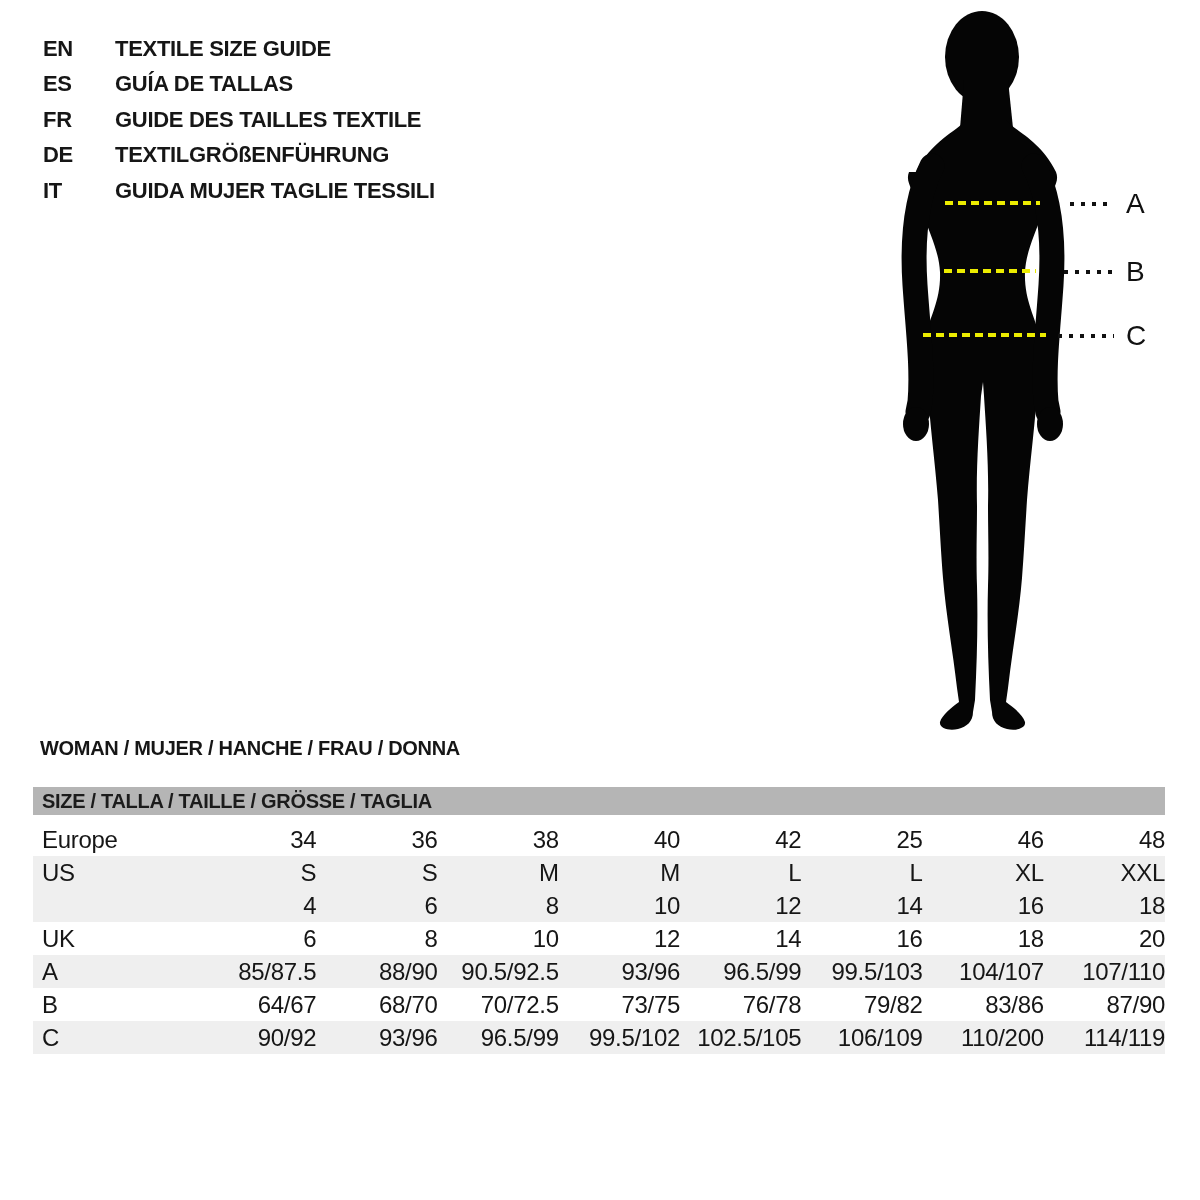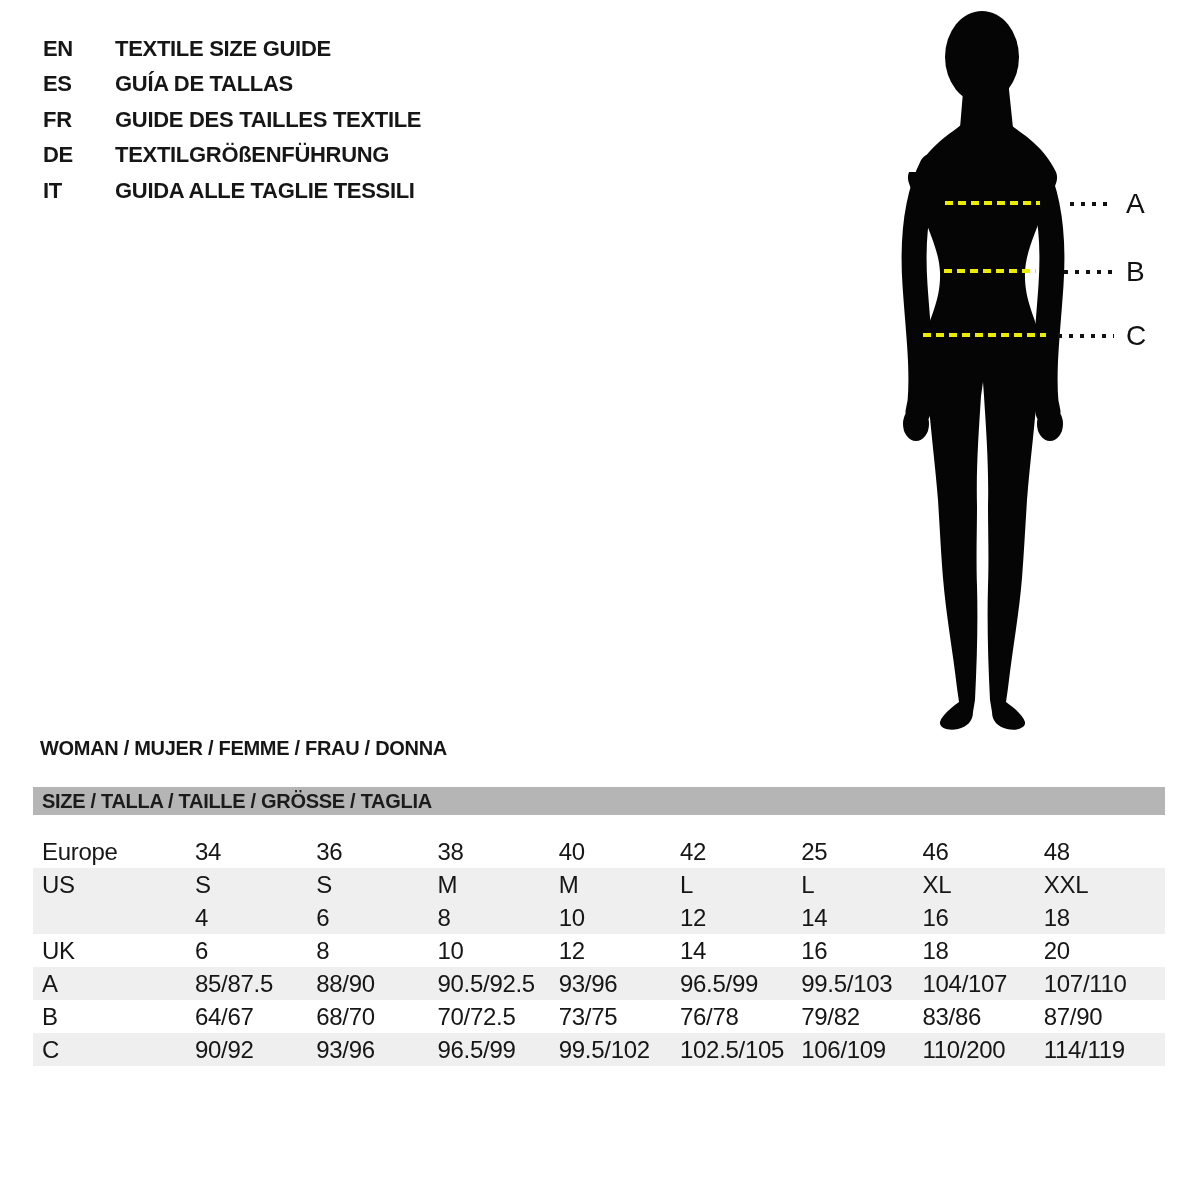--- a/index.html
+++ b/index.html
@@ -10,24 +10,24 @@
   
   .lang-block{position:absolute;left:43px;top:31px;}
   .lang-row{display:flex;height:35.5px;align-items:center;font-weight:700;font-size:22px;letter-spacing:-0.3px;}
   .lang-row .code{width:72px;}
   
   .figure{position:absolute;left:860px;top:0;width:340px;height:745px;}
   
   .section-title{position:absolute;left:40px;top:737px;font-weight:700;font-size:20px;letter-spacing:-0.3px;}
   
   .size-table{position:absolute;left:33px;top:787px;width:1132px;}
-  .thead{height:28px;background:#b5b5b5;font-weight:700;font-size:20px;line-height:28px;padding-left:9px;margin-bottom:20px;letter-spacing:-0.3px;color:#1b1b1b;}
+  .thead{height:28px;background:#b5b5b5;font-weight:700;font-size:20px;line-height:28px;padding-left:9px;margin-bottom:8px;letter-spacing:-0.3px;color:#1b1b1b;}
   .trow{display:flex;height:33px;line-height:33px;font-size:24px;letter-spacing:-0.3px;}
   .trow .lbl{width:162px;padding-left:9px;box-sizing:border-box;}
-  .trow .val{width:calc((100% - 162px)/8);text-align:left;}
+  .trow .val{width:calc((100% - 162px)/8);text-align:right;}
   .shaded{background:#efefef;}
   
   .legend{position:absolute;left:40px;top:1089px;}
   .legend-line{height:33.5px;line-height:33.5px;font-weight:700;font-size:20px;letter-spacing:-0.3px;}
 </style>
 </head>
 <body>
 
 <div class="canvas">
 
@@ -43,21 +43,21 @@
     <div class="lang-row">
       <span class="code">FR</span>
       <span class="lbl">GUIDE DES TAILLES TEXTILE</span>
     </div>
     <div class="lang-row">
       <span class="code">DE</span>
       <span class="lbl">TEXTILGRÖßENFÜHRUNG</span>
     </div>
     <div class="lang-row">
       <span class="code">IT</span>
-      <span class="lbl">GUIDA ALLE TAGLIE TESSILI</span>
+      <span class="lbl">GUIDA MUJER TAGLIE TESSILI</span>
     </div>
   </div>
 
   <svg class="figure" viewBox="0 0 340 745" width="340" height="745" xmlns="http://www.w3.org/2000/svg">
     <g fill="#050505">
       <ellipse cx="122" cy="57" rx="37" ry="46"></ellipse>
       <path d="M104 80 L148 80 L153 128 L100 128 Z"></path>
       <path d="
         M 56 172
         C 72 140 96 132 106 120
@@ -108,21 +108,21 @@
 
     <line x1="210" y1="204" x2="254" y2="204" stroke="#111111" stroke-width="4" stroke-dasharray="4 7"></line>
     <line x1="204" y1="272" x2="254" y2="272" stroke="#111111" stroke-width="4" stroke-dasharray="4 7"></line>
     <line x1="198" y1="336" x2="254" y2="336" stroke="#111111" stroke-width="4" stroke-dasharray="4 7"></line>
 
     <text x="266" y="213" font-size="28" fill="#111111">A</text>
     <text x="266" y="281" font-size="28" fill="#111111">B</text>
     <text x="266" y="345" font-size="28" fill="#111111">C</text>
   </svg>
 
-  <div class="section-title">WOMAN / MUJER / FEMME / FRAU / DONNA</div>
+  <div class="section-title">WOMAN / MUJER / HANCHE / FRAU / DONNA</div>
 
   <div class="size-table">
     <div class="thead">SIZE / TALLA / TAILLE / GRÖSSE / TAGLIA</div>
 
     <div class="trow">
       <span class="lbl">Europe</span>
       <span class="val">34</span>
       <span class="val">36</span>
       <span class="val">38</span>
       <span class="val">40</span>

